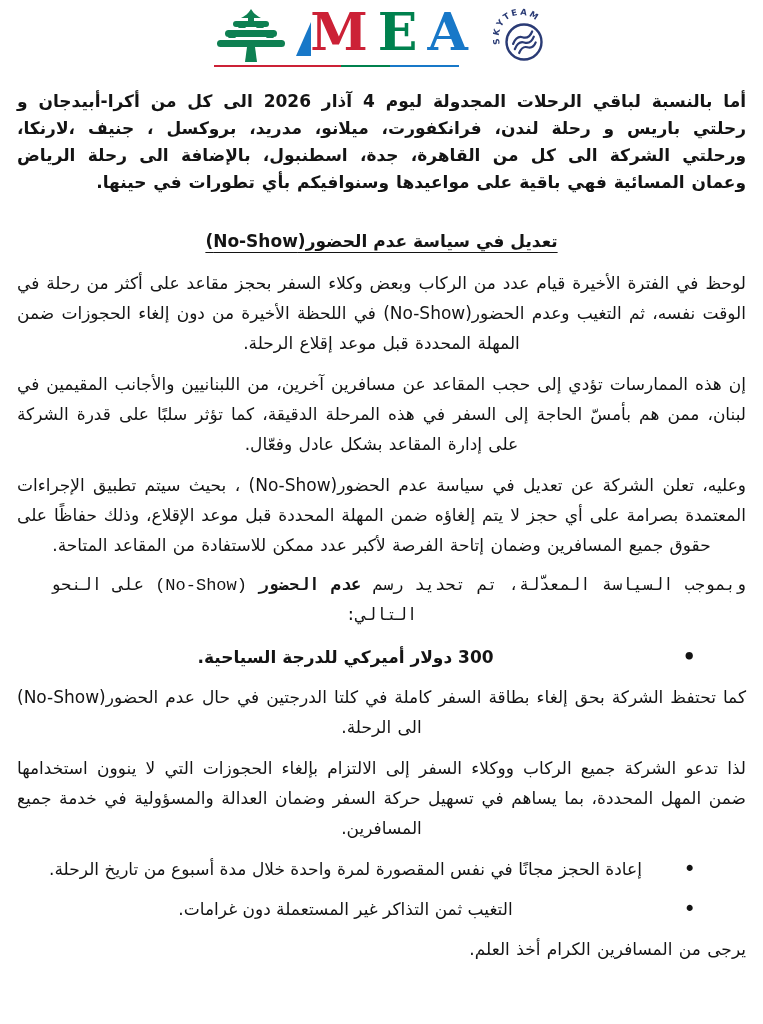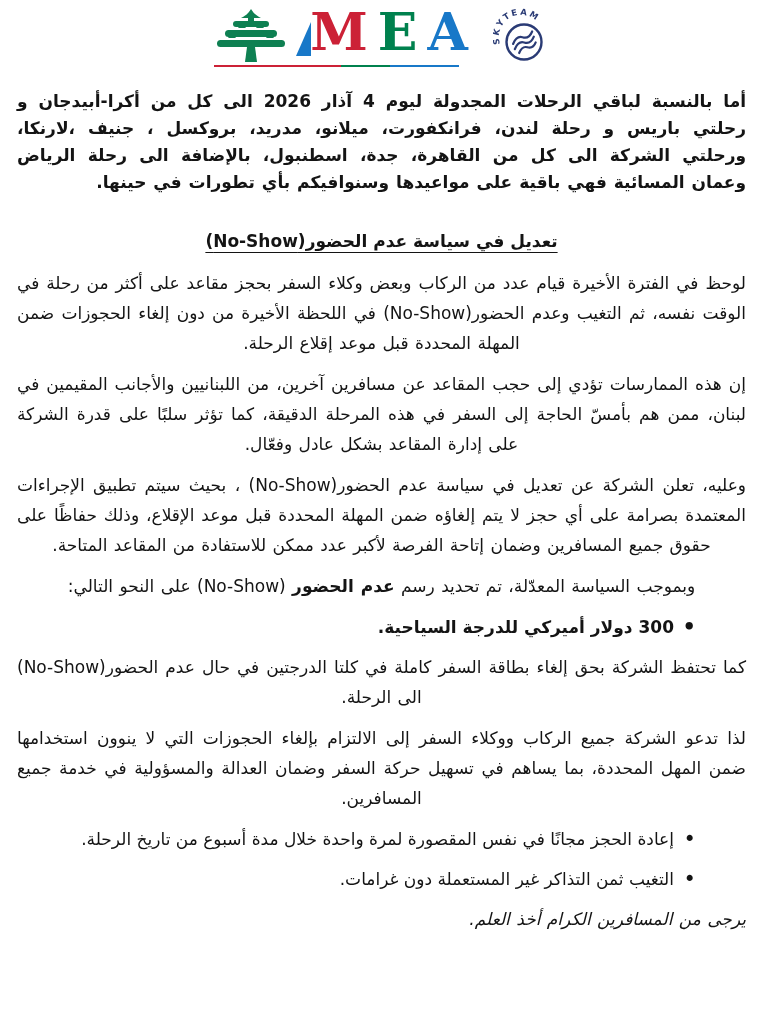--- a/index.html
+++ b/index.html
@@ -44,35 +44,35 @@
   .para-intro {
     font-weight: bold; line-height: 27px; text-align: justify; text-align-last: right;
     margin-bottom: 0;
   }
   .heading {
     font-size: 17px; font-weight: bold; text-align: center;
     text-decoration: underline; text-underline-offset: 5px;
     line-height: 30px; margin: 30px 0 12px 0;
   }
   .heading-flex { margin: 0 0 8px 0; }
-  .para-fee-intro { text-align: right; text-align-last: center; }
+  .para-fee-intro { text-align: right; text-align-last: center; font-family: Liberation Mono, monospace; }
   .bold-inline { font-weight: bold; }
 
   ul.doc-list { list-style: none; padding: 0 50px 0 0; margin: 0 0 8px 0; }
   ul.doc-list li {
     position: relative; padding-right: 22px; font-size: 17px; line-height: 30px;
-    margin-bottom: 10px; text-align: right;
+    margin-bottom: 10px; text-align: center;
   }
   ul.doc-list li::before {
     content: "\2022"; position: absolute; right: 0; top: 0;
     font-size: 21px; line-height: 30px;
   }
   ul.price-list li { font-weight: bold; }
 
-  .closing-right  { text-align: center; text-align-last: right; margin-top: 2px; font-style: italic; }
+  .closing-right  { text-align: center; text-align-last: right; margin-top: 2px; }
 </style>
 </head>
 <body>
 
 <div class="page">
 
   <div class="logo-row">
     <div class="logo-cluster">
       <svg class="cedar" width="74" height="58" viewBox="0 0 74 58">
         <g fill="#0e8052">

